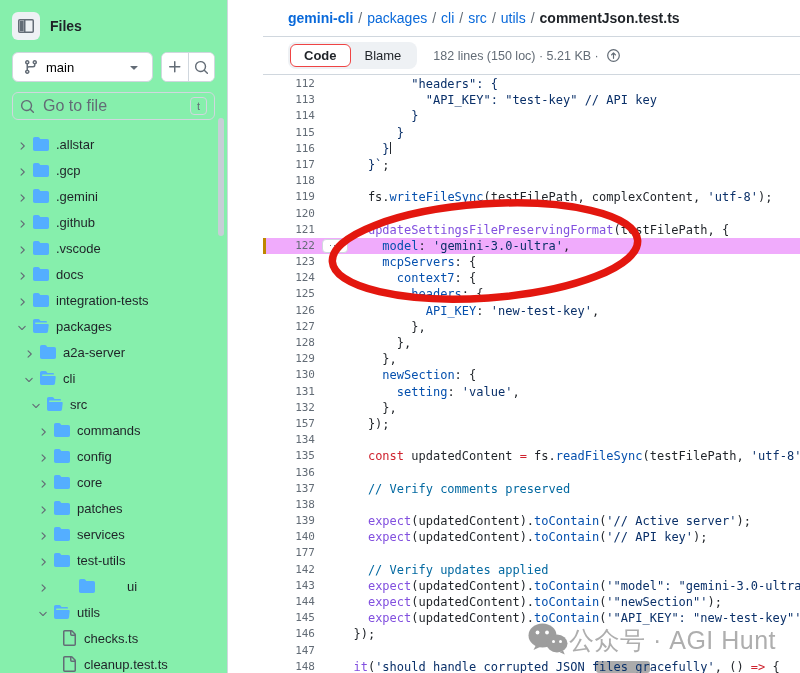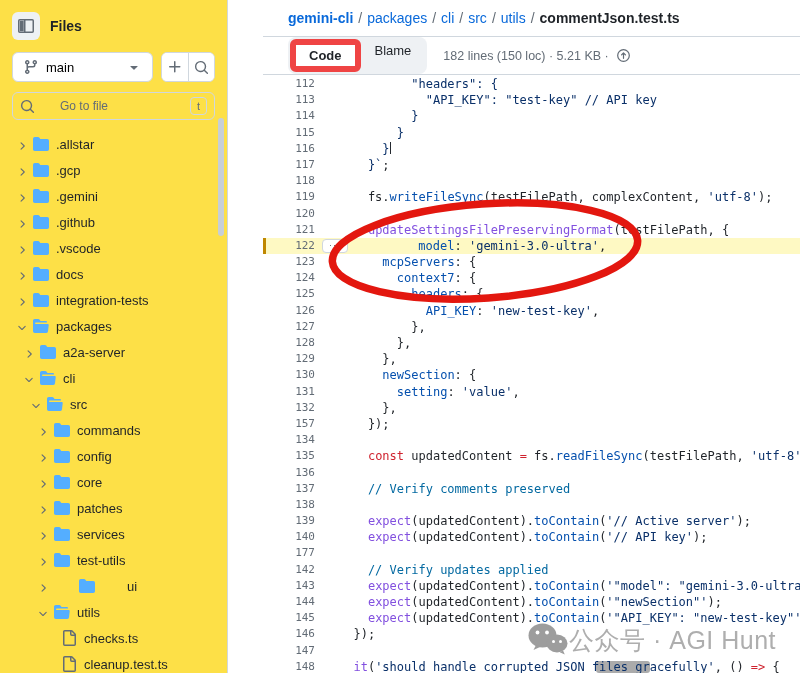--- a/index.html
+++ b/index.html
@@ -1,60 +1,60 @@
 <!DOCTYPE html>
 <html><head>
 <meta charset="utf-8">
 <style>
   html,body{margin:0;padding:0;width:800px;height:673px;overflow:hidden;background:#fff;
     font-family:"Liberation Sans",sans-serif;color:#1f2328;-webkit-font-smoothing:antialiased;}
   *{box-sizing:border-box;}
 
   
-  .sidebar{position:absolute;left:0;top:0;width:228px;height:673px;border-right:1px solid #d0d7de;background:#fde047;padding-top:12px;}
+  .sidebar{position:absolute;left:0;top:0;width:228px;height:673px;border-right:1px solid #d0d7de;background:#86efac;padding-top:12px;}
   .sb-pad{padding:0 12px;}
   .sb-head{display:flex;align-items:center;gap:10px;height:28px;margin-bottom:12px;}
   .icon-btn{width:28px;height:28px;border:none;border-radius:6px;background:#eef1f4;display:flex;align-items:center;justify-content:center;cursor:pointer;padding:0;}
   .sb-title{font-weight:700;font-size:14px;}
   .sb-controls{display:flex;gap:8px;margin-bottom:10px;}
   .branch-btn{flex:1;height:30px;border:1px solid #d0d7de;border-radius:6px;background:#fff;display:flex;align-items:center;gap:7px;padding:0 10px;font-size:13px;cursor:pointer;}
   .branch-caret{margin-left:auto;display:flex;}
   .btn-group{display:flex;height:30px;border:1px solid #d0d7de;border-radius:6px;background:#fff;overflow:hidden;}
   .btn-group .cell{width:26px;display:flex;align-items:center;justify-content:center;cursor:pointer;border:none;background:#fff;padding:0;}
   .btn-group .cell + .cell{border-left:1px solid #d0d7de;}
   .goto{height:28px;border:1px solid #d0d7de;border-radius:6px;display:flex;align-items:center;gap:6px;padding:0 7px;margin-bottom:6px;}
-  .goto input{flex:1;border:none;outline:none;font-size:12px;color:#1f2328;background:transparent;min-width:0;margin-left:17px;}
+  .goto input{flex:1;border:none;outline:none;font-size:16px;color:#1f2328;background:transparent;min-width:0;}
   .goto input::placeholder{color:#636c76;}
   .kbd{min-width:17px;height:18px;border:1px solid #d0d7de;border-radius:4px;font-size:11px;color:#636c76;display:flex;align-items:center;justify-content:center;padding:0 3px;}
   .tree{margin-top:2px;}
   .tree-row{display:flex;align-items:flex-end;height:26px;font-size:13px;cursor:pointer;}
   .chev{width:16px;flex:none;display:flex;justify-content:center;align-items:center;}
   .ficon{width:16px;flex:none;margin:0 7px 0 3px;display:flex;align-items:center;}
   .tlabel{white-space:nowrap;}
   .sb-scroll{position:absolute;right:3px;top:118px;width:6px;height:118px;border-radius:3px;background:#c7cfd7;}
 
   
   .main{position:absolute;left:263px;top:0;right:0;height:673px;background:#fff;}
   .crumb-bar{height:37px;border-bottom:1px solid #d0d7de;display:flex;align-items:center;padding-left:25px;font-size:14px;}
   .crumb-link{color:#0969da;text-decoration:none;cursor:pointer;}
   .crumb-link.root{font-weight:600;}
   .crumb-sep{color:#636c76;margin:0 5px;}
   .crumb-cur{font-weight:600;color:#1f2328;}
   .head-bar{height:38px;border-bottom:1px solid #d0d7de;display:flex;align-items:center;padding-left:25px;}
   .seg{display:flex;background:#eef1f4;border-radius:8px;padding:2px;}
   .seg .tab{font-size:13px;padding:3px 13px;border-radius:6px;color:#1f2328;cursor:pointer;border:1px solid transparent;}
-  .seg .tab.active{background:#fff;border:6px solid #ef4444;font-weight:700;}
+  .seg .tab.active{background:#fff;border:1px solid #ef4444;font-weight:700;}
   .meta{margin-left:16px;color:#636c76;font-size:12.5px;display:flex;align-items:center;gap:7px;}
 
   
   .code{position:absolute;left:0;top:76px;right:0;bottom:0;font-family:"DejaVu Sans Mono",monospace;font-size:12px;overflow:hidden;}
   .crow{display:flex;height:16.2px;line-height:16.2px;position:relative;white-space:pre;}
   .ln{width:52px;flex:none;text-align:right;color:#636c76;font-size:11px;cursor:pointer;}
   .ctext{margin-left:24px;}
-  .crow.hl{background:#fef9c3;gap:36px;}
+  .crow.hl{background:#f0abfc;}
   .crow.hl::before{content:"";position:absolute;left:0;top:0;bottom:0;width:3px;background:#bf8700;}
   .dots-btn{position:absolute;left:59px;top:1px;width:26px;height:14px;border:1px solid #d0d7de;border-radius:4px;background:#fff;color:#57606a;font-size:9px;line-height:11px;text-align:center;letter-spacing:1px;padding:0;cursor:pointer;font-family:"Liberation Sans",sans-serif;}
   .tk-t{color:#1f2328}.tk-s{color:#0a3069}.tk-b{color:#0550ae}.tk-f{color:#8250df}.tk-k{color:#cf222e}.tk-c{color:#0369a1}
   .caret-bar{display:inline-block;width:1.5px;height:12px;background:#24292f;vertical-align:-1px;}
   .wm-blob{position:absolute;left:333px;top:585px;width:54px;height:12px;background:#8f8f8f;border-radius:3px;opacity:.75;}
 
   
   .annotation-svg{position:absolute;inset:0;width:800px;height:673px;pointer-events:none;z-index:7;}
   .watermark{position:absolute;left:527px;top:622px;display:flex;align-items:center;z-index:8;pointer-events:none;}
   .wm-text{color:#aeaeae;font-size:25px;letter-spacing:.5px;white-space:nowrap;}

